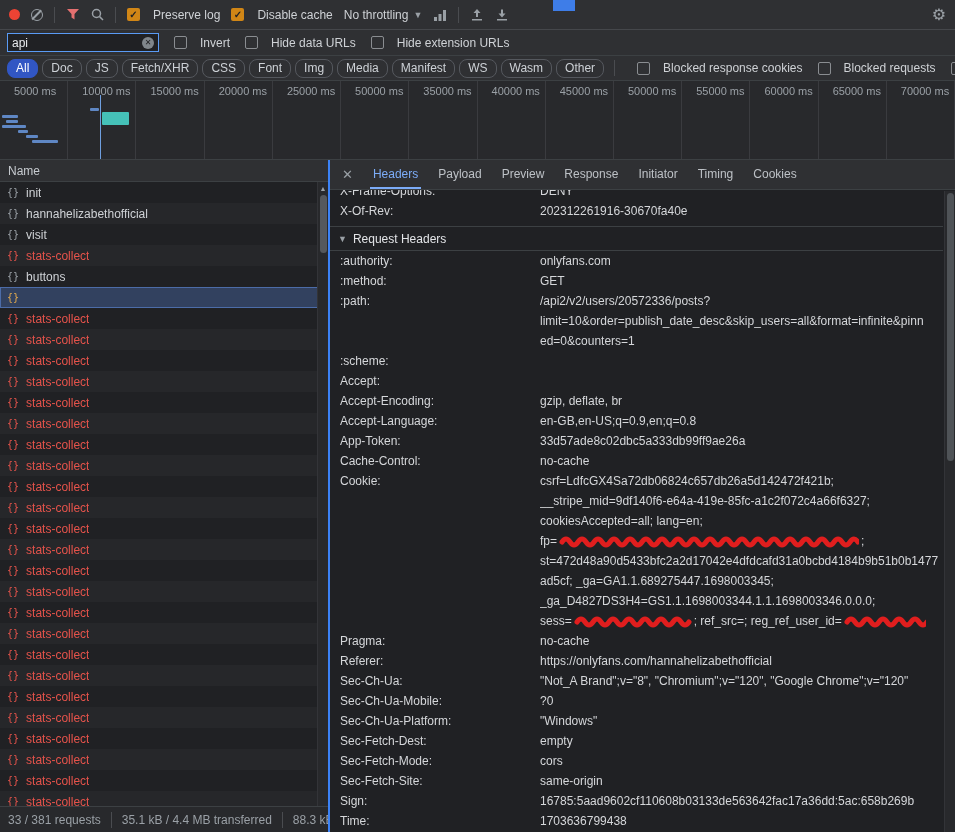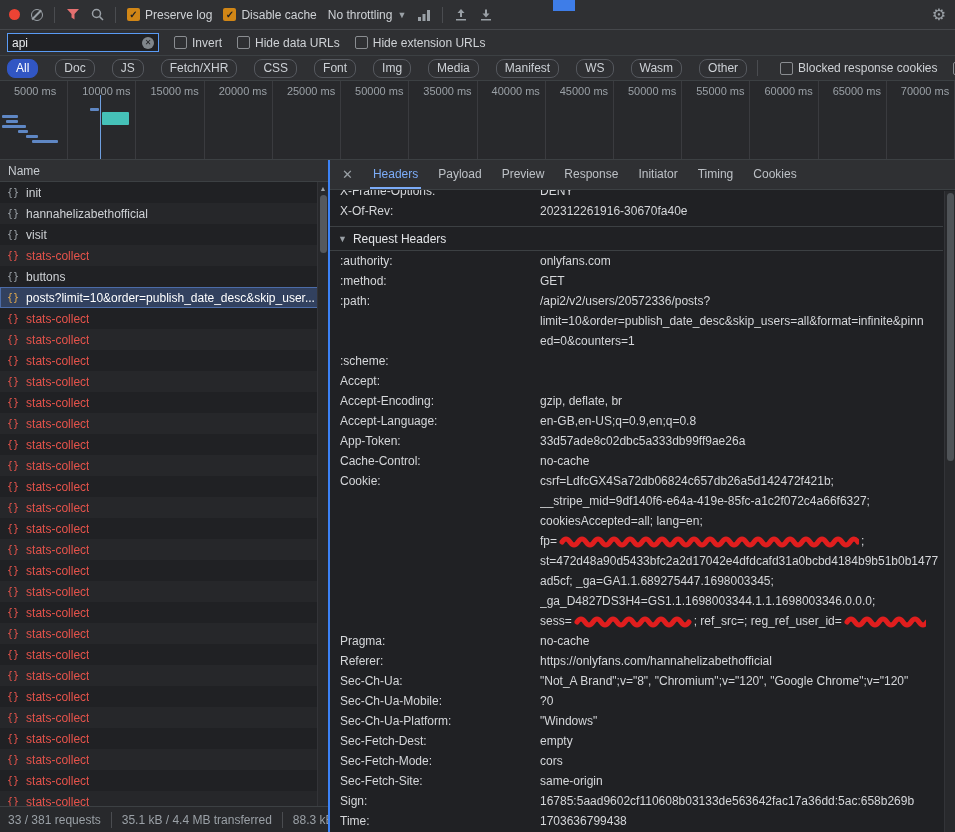--- a/index.html
+++ b/index.html
@@ -7,40 +7,40 @@
   body{background:#202124;color:#d5d7da;font:12px "Liberation Sans",sans-serif;position:relative}
   .app{width:955px;height:832px;overflow:hidden;position:relative}
 
   
   .toolbar{height:30px;background:#2f3033;border-bottom:1px solid #45474b;display:flex;align-items:center;gap:11px;padding:0 9px}
   .vsep{width:1px;height:16px;background:#4a4c50;flex:none}
   .record{width:11px;height:11px;border-radius:50%;background:var(--record-red,#ec4334);flex:none}
   .clear{width:12px;height:12px;border-radius:50%;border:1.5px solid #9aa0a6;position:relative;flex:none}
   .clear::after{content:"";position:absolute;left:-2px;top:4px;width:13px;height:1.5px;background:#9aa0a6;transform:rotate(-45deg)}
   .icon{display:inline-flex;align-items:center;justify-content:center;flex:none}
-  .cb-group{display:flex;align-items:center;gap:5px;color:#cfd2d6;white-space:nowrap;cursor:default}
+  .cb-group{display:flex;align-items:center;gap:13px;color:#cfd2d6;white-space:nowrap;cursor:default}
   .cb{width:13px;height:13px;border-radius:2px;flex:none}
   .cb.checked{background:var(--checkbox-orange,#d18616)}
   .cb.checked::after{content:"✓";display:block;color:#202124;font-weight:bold;font-size:10px;line-height:13px;text-align:center}
   .cb.unchecked{border:1px solid #8a8d91;background:transparent}
   .dropdown{display:flex;align-items:center;gap:5px;color:#cfd2d6;white-space:nowrap}
   .caret{color:#9aa0a6;font-size:9px}
   .spacer{flex:1}
   .gear{color:#9aa0a6;font-size:16px;line-height:16px}
   .artifact{position:absolute;left:553px;top:0;width:22px;height:11px;background:#3e7de8}
 
   
   .filter-row{height:26px;background:#2f3033;border-bottom:1px solid #3c4043;display:flex;align-items:center;gap:15px;padding:0 7px}
   .filter-input{width:152px;height:19px;background:#202124;border:1px solid #5a9bf5;display:flex;align-items:center;padding:0 4px;gap:4px}
   .filter-input input{flex:1;min-width:0;background:transparent;border:none;outline:none;color:#e8eaed;font:12px "Liberation Sans",sans-serif}
   .clear-x{width:12px;height:12px;border-radius:50%;background:#80868b;color:#202124;font-size:8px;line-height:12px;text-align:center;flex:none}
 
   
   .chips-row{height:25px;background:#2f3033;border-bottom:1px solid #3c4043;display:flex;align-items:center;gap:10px;padding:0 7px}
-  .chips{display:flex;align-items:center;gap:17px}
+  .chips{display:flex;align-items:center;gap:4px}
   .chip{padding:1px 8px;border:1px solid #55585e;border-radius:8px;color:#cdd1d6;line-height:15px;white-space:nowrap}
   .chip-selected{background:var(--chip-selected-blue,#3156c4);border-color:var(--chip-selected-blue,#3156c4);color:#fff}
   .chip-opts{display:flex;align-items:center;gap:15px;margin-left:12px}
 
   
   .overview{height:79px;background:#28292c;border-bottom:1px solid #3c4043;position:relative;overflow:hidden}
   .ov-cols{display:flex;height:100%}
   .tick{flex:1;border-right:1px solid #3a3b3f;padding:4px 0 0 14px;color:#9aa0a6;font-size:11px;white-space:nowrap;overflow:hidden}
   .ov-bar{position:absolute;height:3px;border-radius:1px;background:var(--waterfall-blue,#5f87c4)}
   .ov-teal{position:absolute;border-radius:1px;background:var(--waterfall-teal,#45c1b8)}
@@ -243,21 +243,20 @@
           <div class="req-row odd error">
             <span class="req-icon">{}</span>
             <span class="req-label">stats-collect</span>
           </div>
           <div class="req-row even ok">
             <span class="req-icon">{}</span>
             <span class="req-label">buttons</span>
           </div>
           <div class="req-row odd selected">
             <span class="req-icon">{}</span>
-            <span class="req-label">posts?limit=10&amp;order=publish_date_desc&amp;skip_user...</span>
           </div>
           <div class="req-row even error">
             <span class="req-icon">{}</span>
             <span class="req-label">stats-collect</span>
           </div>
           <div class="req-row odd error">
             <span class="req-icon">{}</span>
             <span class="req-label">stats-collect</span>
           </div>
           <div class="req-row even error">

